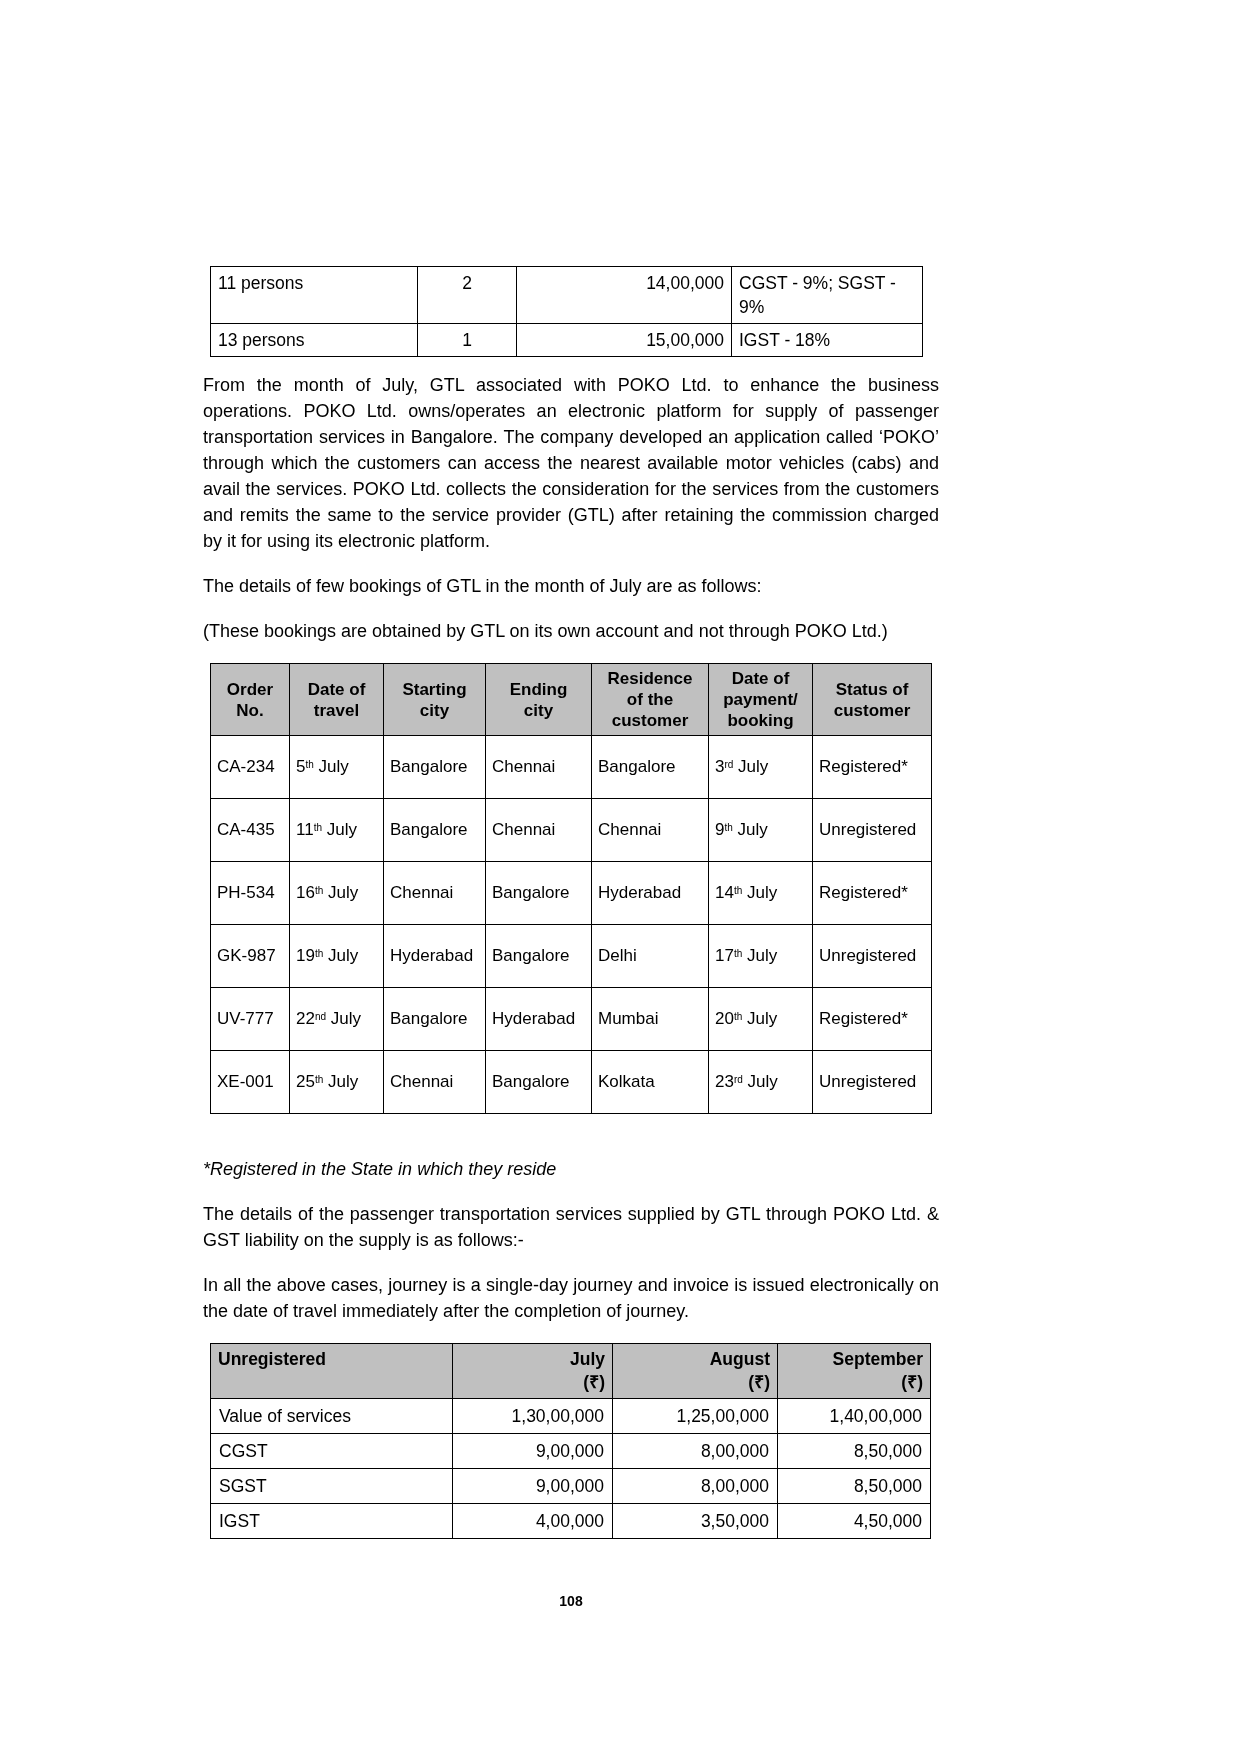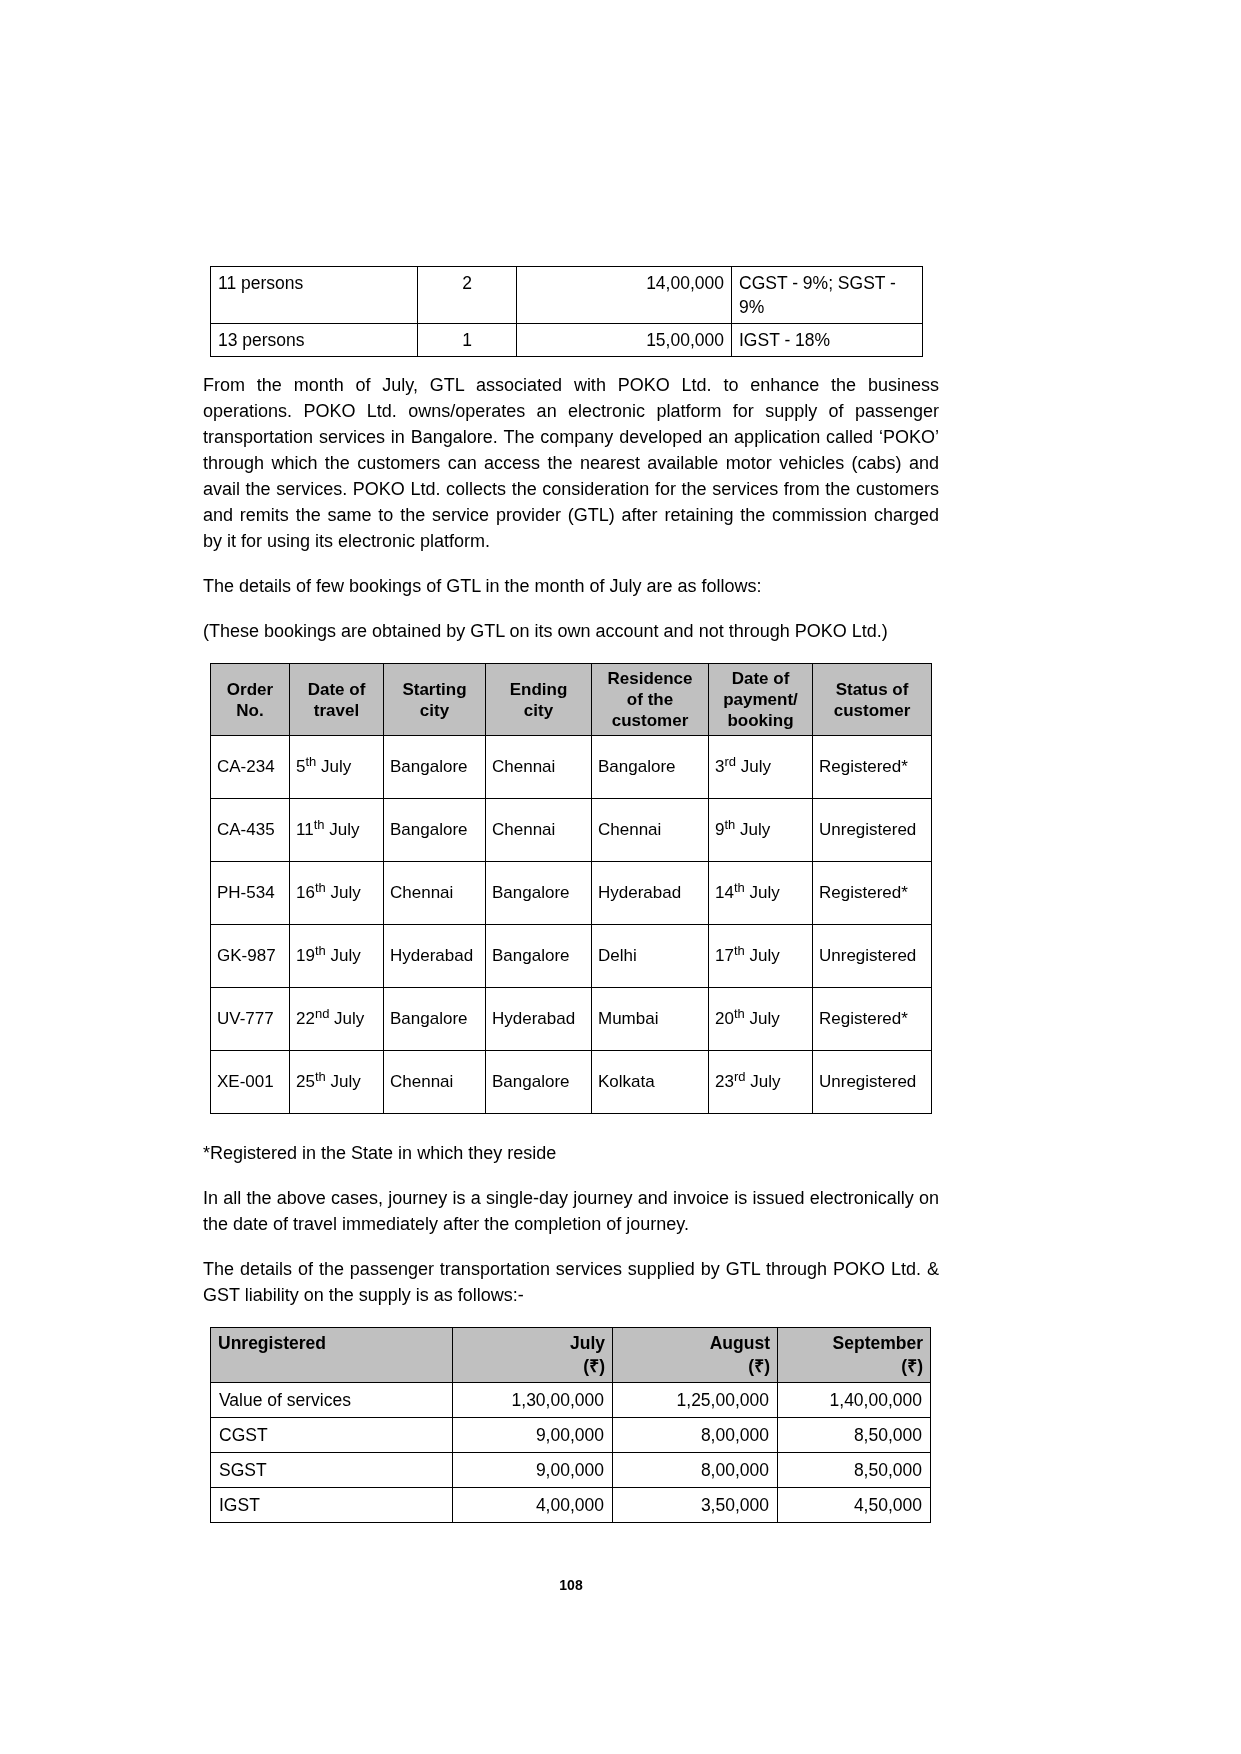--- a/index.html
+++ b/index.html
@@ -41,21 +41,21 @@
     padding: 4px 7px;
     vertical-align: top;
     overflow: hidden;
   }
   table.tbl th {
     background: #c0c0c0;
     font-weight: bold;
     white-space: pre-line;
     line-height: 21px;
   }
-  sup { font-size: 13px; line-height: 0; vertical-align: baseline; position: relative; top: -0.45em; }
+  sup { font-size: 10px; line-height: 0; vertical-align: baseline; position: relative; top: -0.45em; }
 
   
   table.capacity { width: 712px; }
   table.capacity td { line-height: 24px; }
   table.capacity col.c1 { width: 207px; }
   table.capacity col.c2 { width: 99px; }
   table.capacity col.c3 { width: 215px; }
   table.capacity col.c4 { width: 191px; }
   table.capacity td:nth-child(1) { text-align: left; }
   table.capacity td:nth-child(2) { text-align: center; }
@@ -77,21 +77,21 @@
   
   table.gst { width: 720px; }
   table.gst th { vertical-align: top; line-height: 23px; }
   table.gst td { line-height: 24px; padding: 5px 8px; }
   table.gst th:nth-child(1), table.gst td:nth-child(1) { text-align: left; }
   table.gst th:nth-child(n+2), table.gst td:nth-child(n+2) { text-align: right; }
   table.gst col.g1 { width: 242px; }
   table.gst col.g2 { width: 160px; }
   table.gst col.g3 { width: 165px; }
   table.gst col.g4 { width: 153px; }
-  .mt-big { margin-top: 26px; }
+  .mt-big { margin-top: 42px; font-style: italic; }
   .pageno {
     margin-top: 54px;
     text-align: center;
     font-size: 14px;
     font-weight: bold;
   }
 </style>
 </head>
 <body>
 
@@ -210,23 +210,23 @@
             <td>Bangalore</td>
             <td>Kolkata</td>
             <td>23<sup>rd</sup> July</td>
             <td>Unregistered</td>
           </tr>
         </tbody>
     </table>
 
     <p class="para mt-big">*Registered in the State in which they reside</p>
 
+    <p class="para">The details of the passenger transportation services supplied by GTL through POKO Ltd. &amp; GST liability on the supply is as follows:-</p>
+
     <p class="para">In all the above cases, journey is a single-day journey and invoice is issued electronically on the date of travel immediately after the completion of journey.</p>
-
-    <p class="para">The details of the passenger transportation services supplied by GTL through POKO Ltd. &amp; GST liability on the supply is as follows:-</p>
 
     <table class="tbl gst">
       <colgroup>
         <col class="g1">
           <col class="g2">
           <col class="g3">
           <col class="g4">
       </colgroup>
       <thead>
         <tr>

